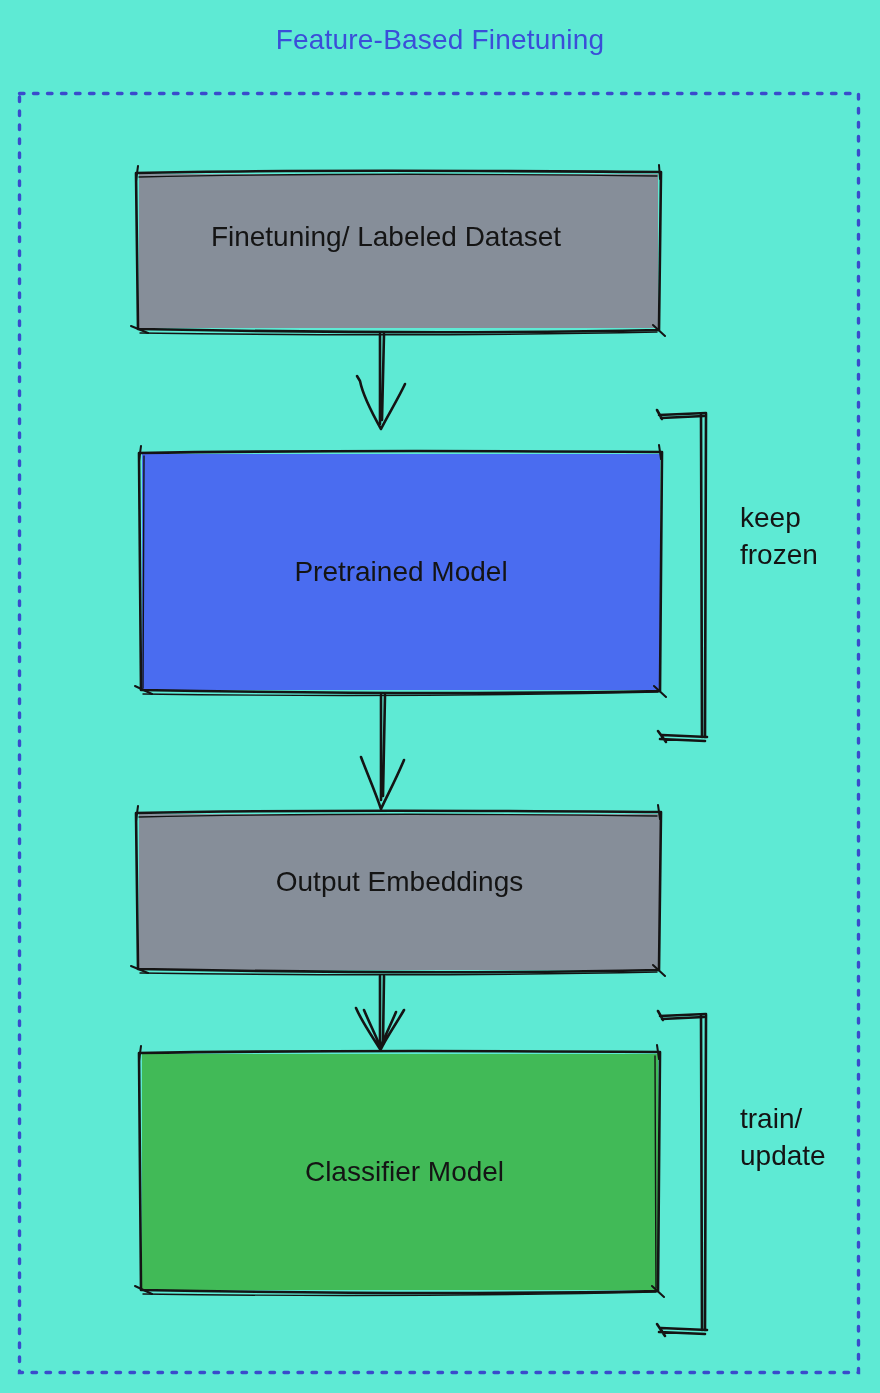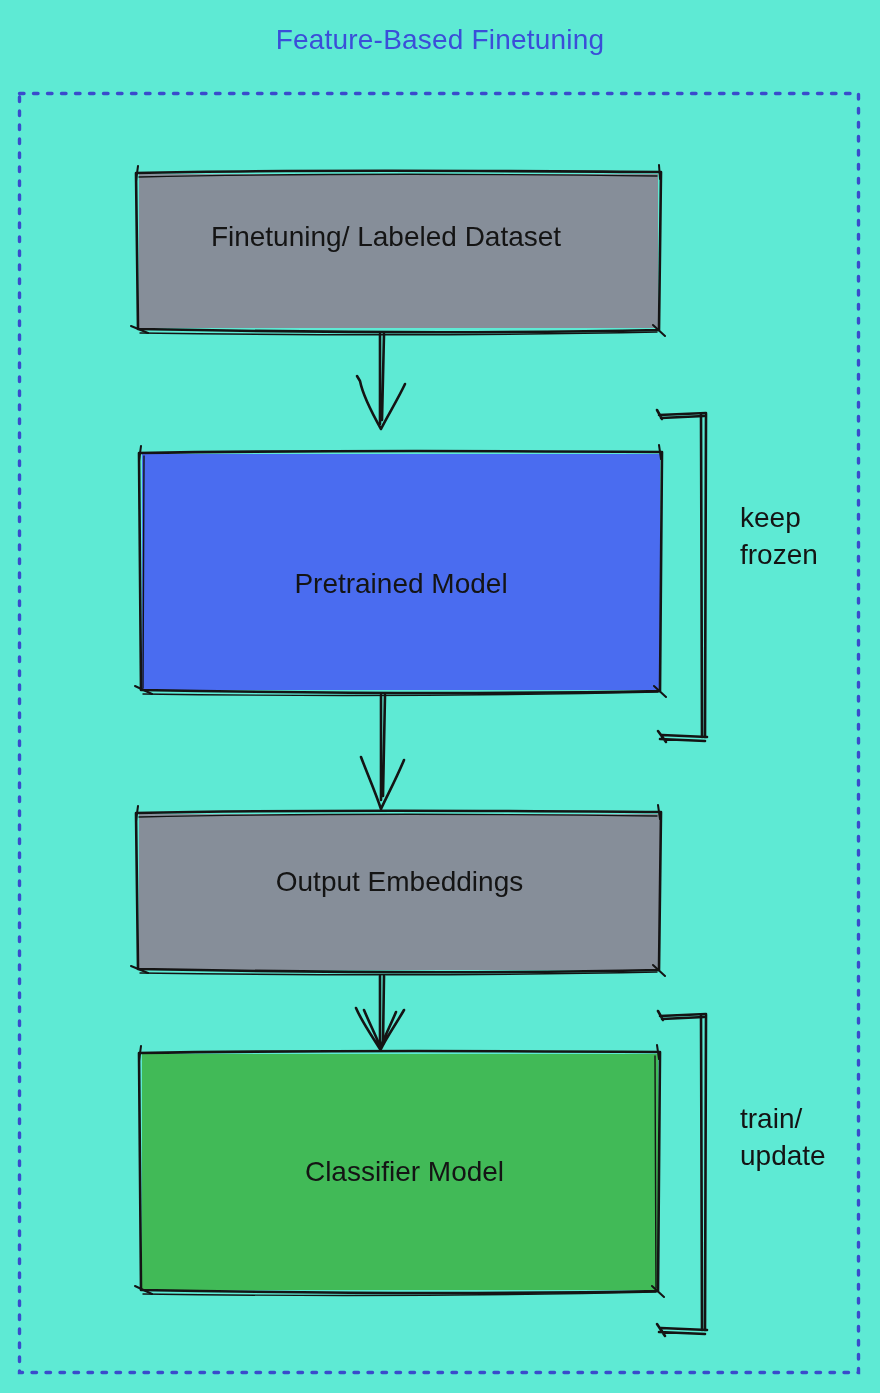--- a/index.html
+++ b/index.html
@@ -137,21 +137,21 @@
       <path class="ink w-main" d="M701,1015 L702,1330 M706,1015 L705,1330"></path>
       <path class="ink w-main" d="M660,1016 L706,1014 M662,1019 L704,1017 M658,1011 L663,1020"></path>
       <path class="ink w-main" d="M661,1328 L707,1330 M659,1332 L705,1334 M657,1324 L665,1336"></path>
     </g>
   </svg>
 
   <div class="node-label" style="left:137px;top:172px;width:498px;height:158px;transform:translateY(-14px);">
     <span>Finetuning/ Labeled Dataset</span>
   </div>
 
-  <div class="node-label" style="left:140px;top:464px;width:522px;height:240px;">
+  <div class="node-label" style="left:140px;top:452px;width:522px;height:240px;">
     <span>Pretrained Model</span>
   </div>
 
   <div class="node-label" style="left:137px;top:812px;width:525px;height:140px;">
     <span>Output Embeddings</span>
   </div>
 
   <div class="node-label" style="left:140px;top:1052px;width:529px;height:240px;">
     <span>Classifier Model</span>
   </div>

